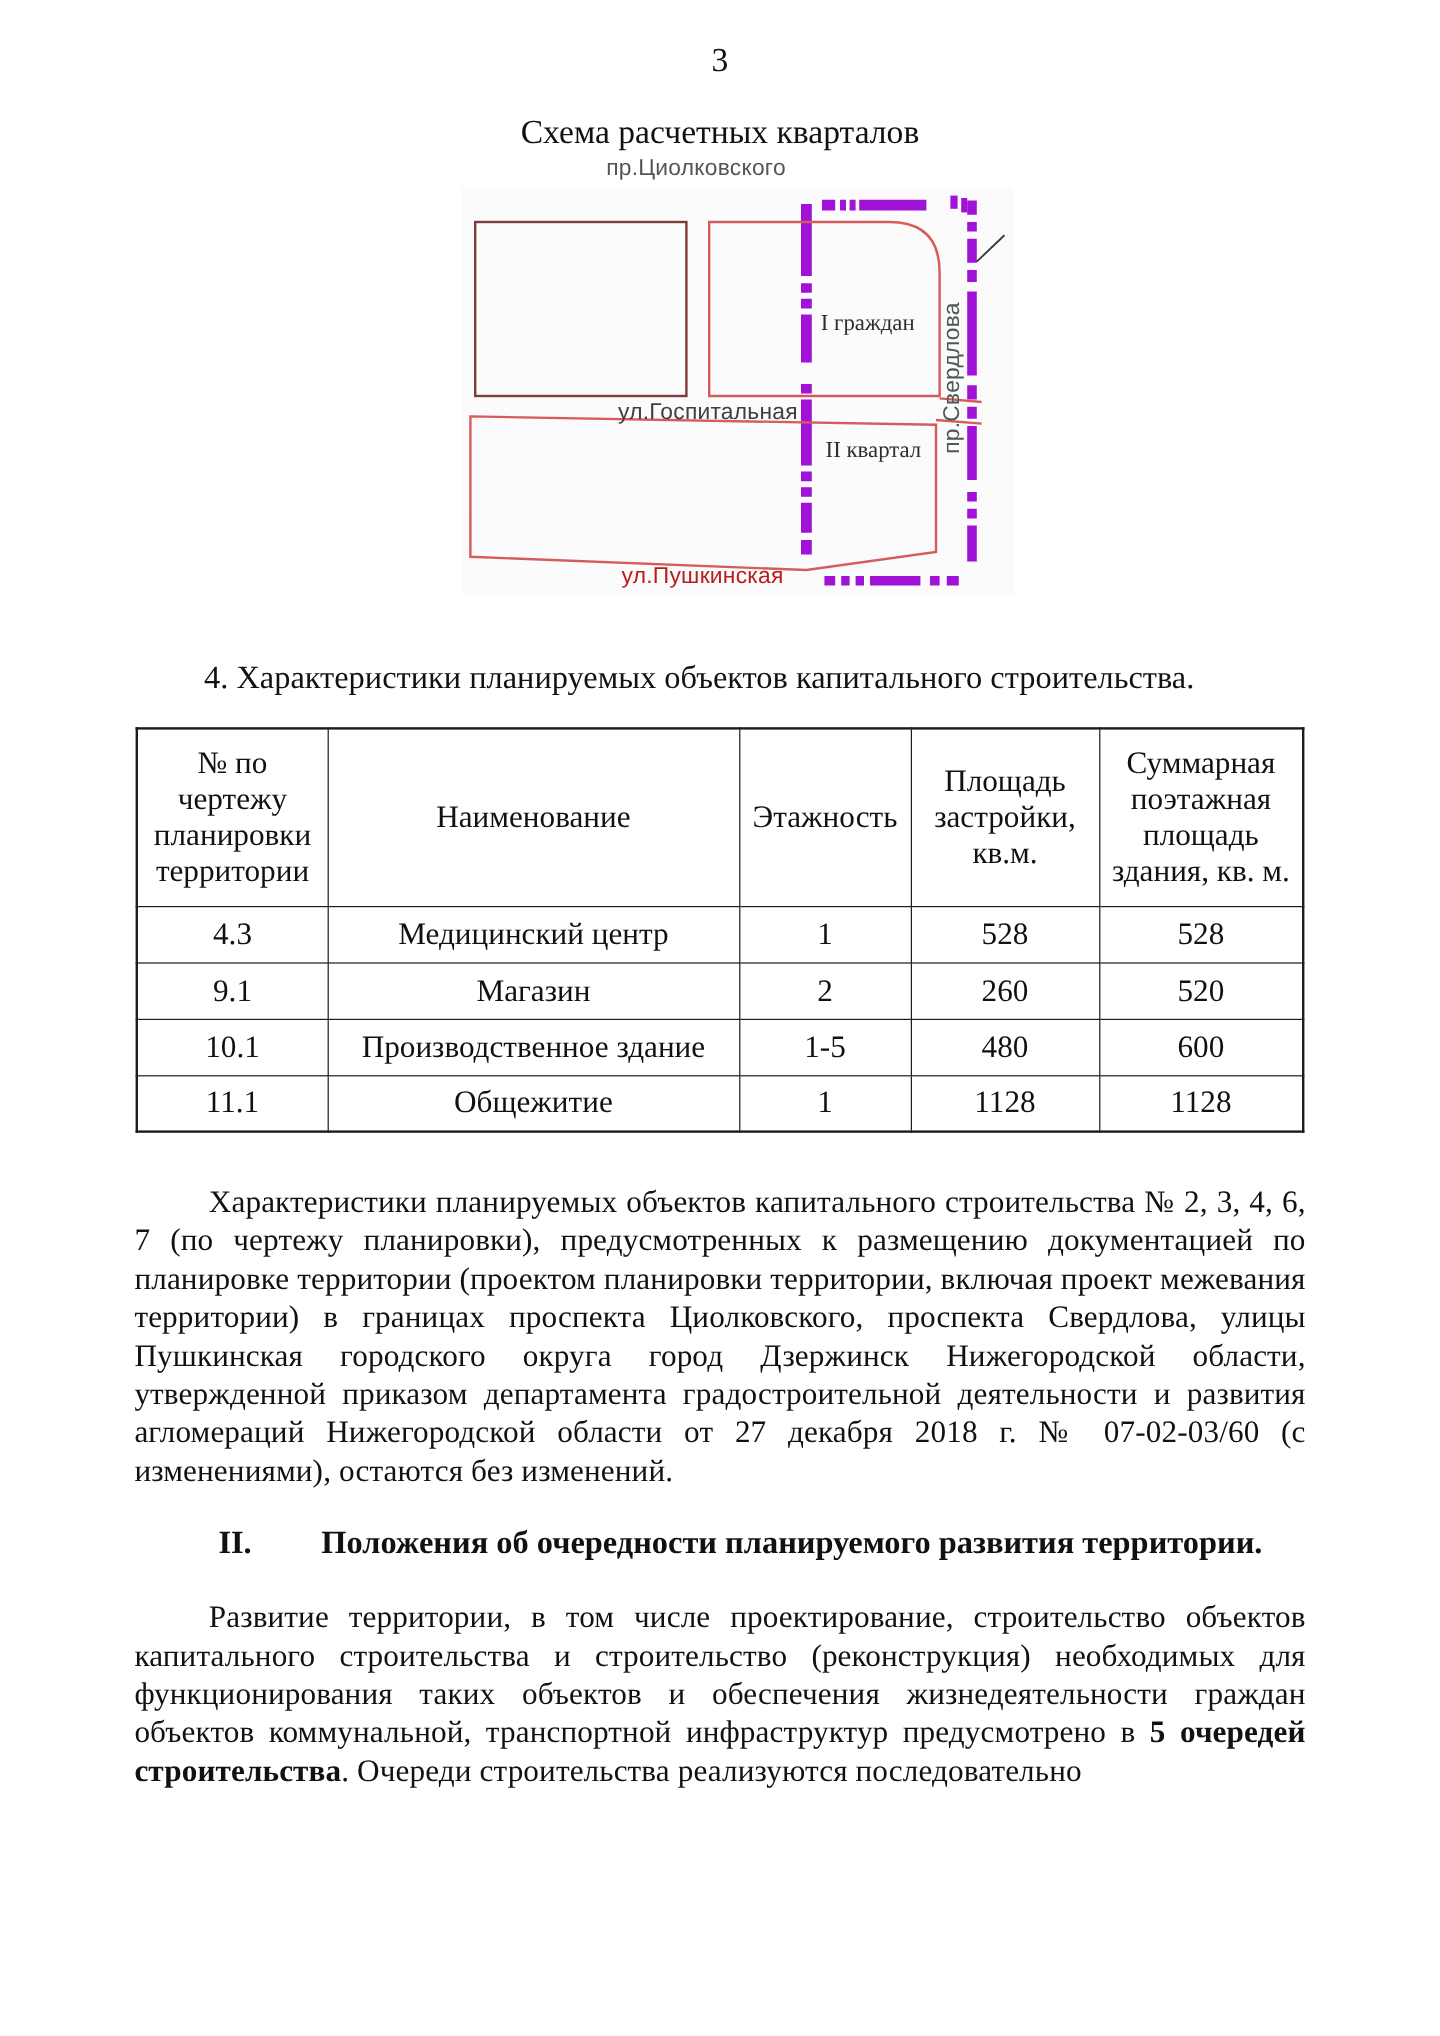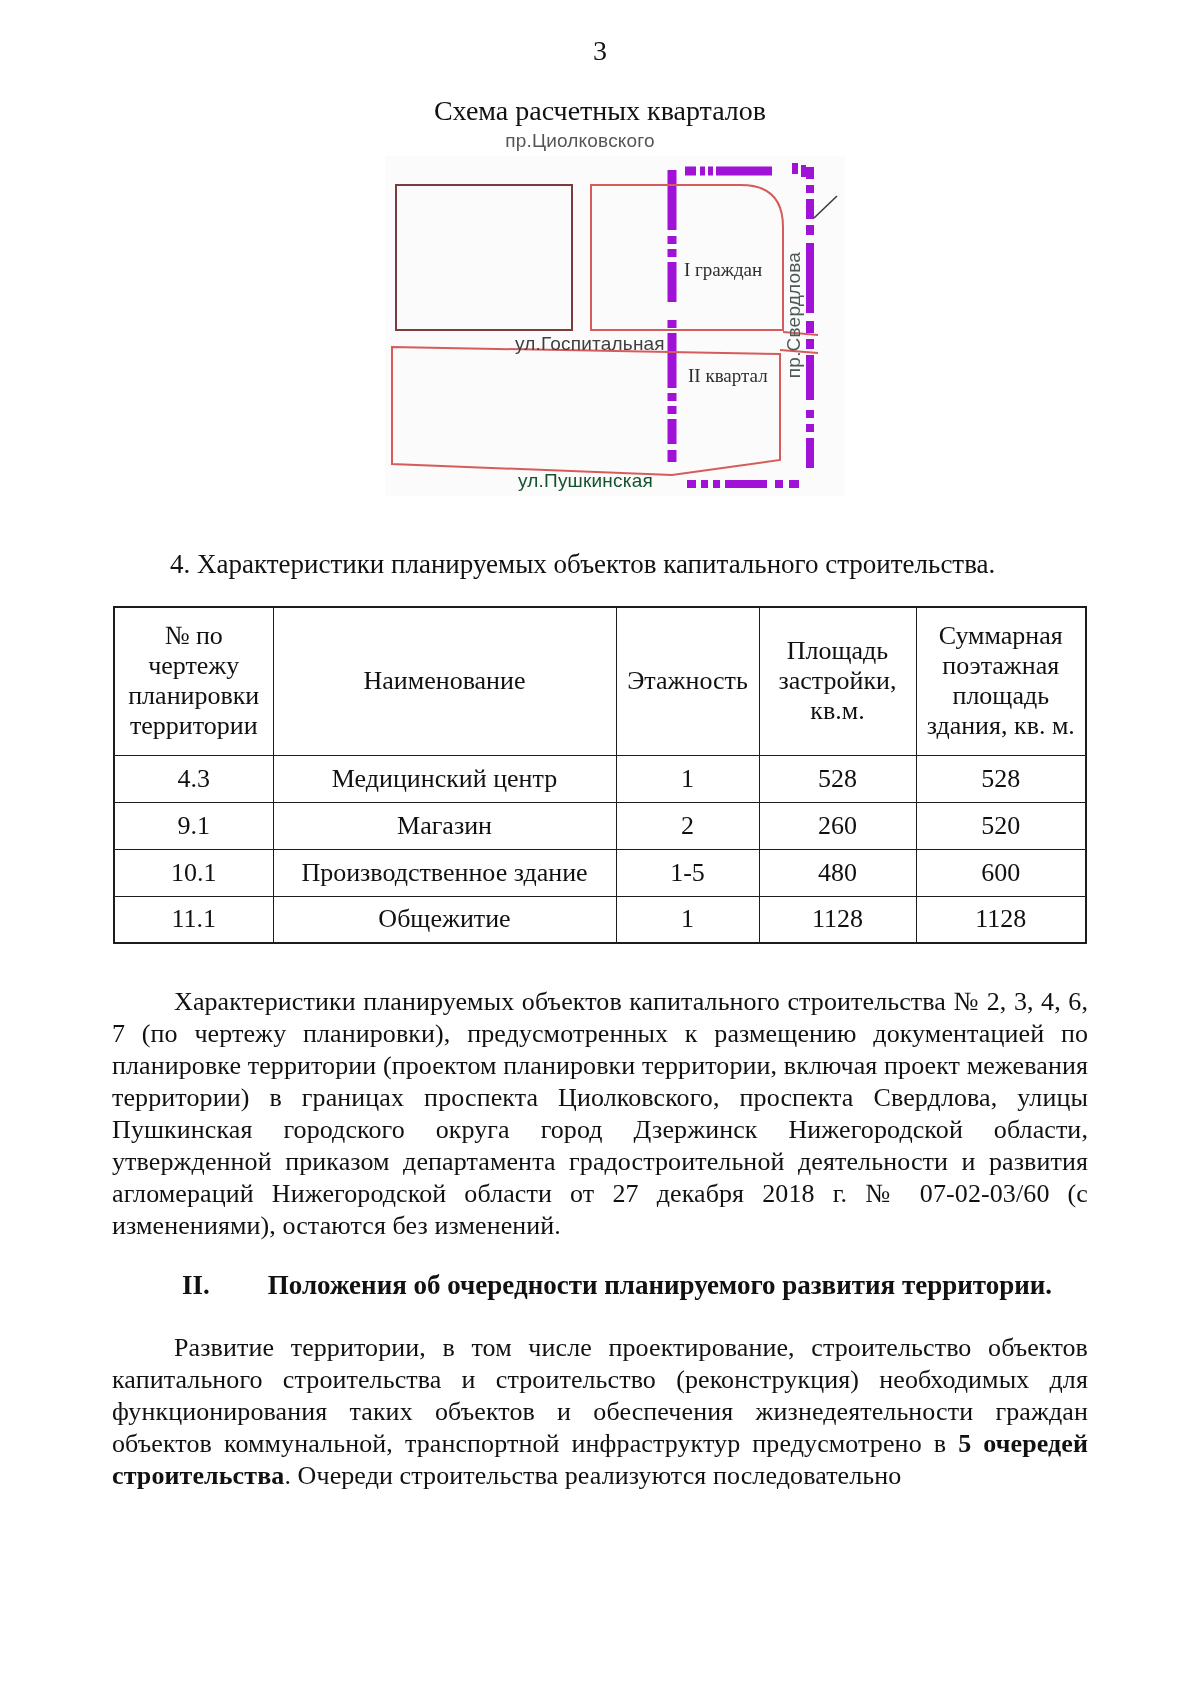--- a/index.html
+++ b/index.html
@@ -18,21 +18,21 @@
   .map-wrap{
     position:relative; width:1200px; height:368px; margin-top:0;
     font-family:"Liberation Sans", sans-serif;
   }
   .map-label{
     position:absolute; color:#4a4a4a; font-size:19px; line-height:22px;
     white-space:nowrap; letter-spacing:0.2px;
   }
   .map-label.top{ left:480px; top:2px; width:200px; text-align:center; color:#555; }
   .map-label.hospital{ left:515px; top:205px; color:#3f3f3f; }
-  .map-label.pushkin{ left:518px; top:342px; color:#14532d; }
+  .map-label.pushkin{ left:518px; top:342px; color:#b91c1c; }
   .map-label.sverdlov{
     left:783px; top:252px; width:130px; transform:rotate(-90deg);
     transform-origin:left top; color:#4c5a56; text-align:center;
   }
   .quarter-label{
     position:absolute; font-family:"Liberation Serif", serif;
     font-size:19px; color:#2e2e2e; white-space:nowrap;
   }
   .quarter-label.q1{ left:684px; top:131px; }
   .quarter-label.q2{ left:688px; top:237px; }

